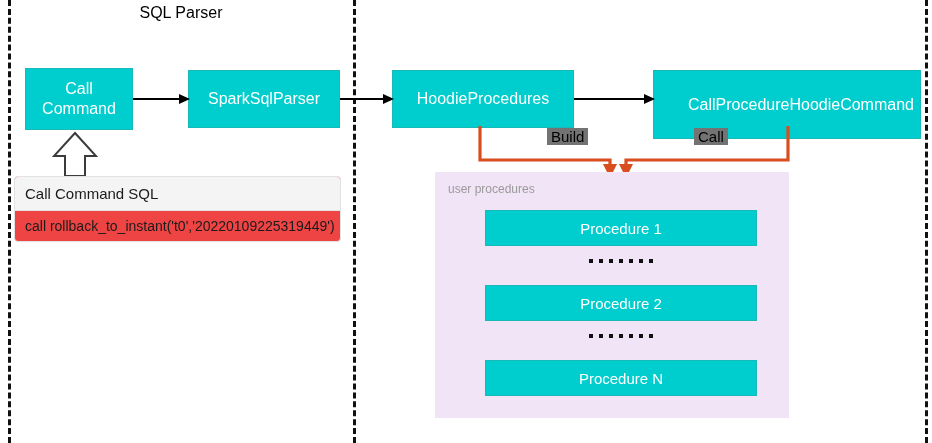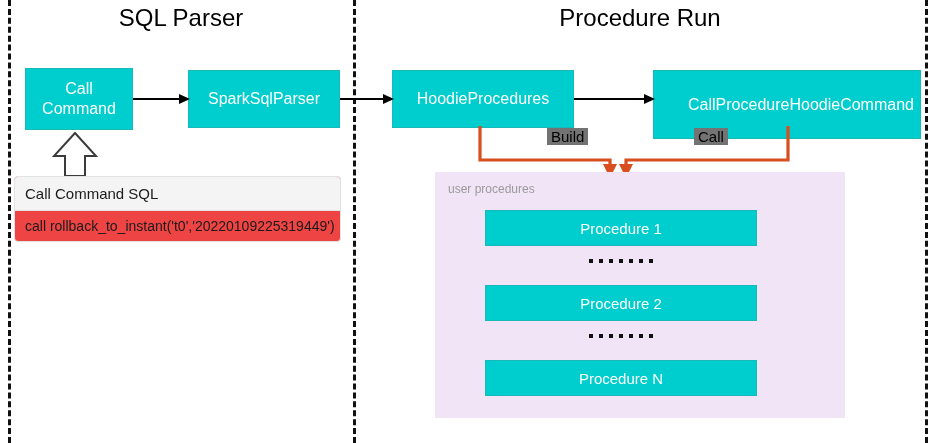--- a/index.html
+++ b/index.html
@@ -26,21 +26,21 @@
   }
   .vdash.left  { left: 8px; }
   .vdash.mid   { left: 353px; }
   .vdash.right { left: 925px; }
 
   
   .section-title {
     position: absolute;
     top: 4px;
     text-align: center;
-    font-size: 24px;
+    font-size: 16px;
     color: #000000;
     white-space: nowrap;
   }
   .section-title.sql  { left: 10px;  width: 342px; }
   .section-title.proc { left: 356px; width: 568px; }
 
   
   .tealbox {
     position: absolute;
     background: #00CDCD;
@@ -124,21 +124,21 @@
     white-space: nowrap;
   }
   #label-build { left: 547px; top: 128px; }
   #label-call  { left: 694px; top: 128px; }
 
   
   #user-procedures-panel {
     position: absolute;
     left: 435px;
     top: 172px;
-    width: 410px;
+    width: 354px;
     height: 246px;
     background: #F2E4F7;
     box-sizing: border-box;
   }
   #user-procedures-label {
     position: absolute;
     left: 13px;
     top: 10px;
     font-size: 12px;
     color: #9a9a9a;
@@ -183,21 +183,20 @@
 </head>
 <body>
 
 <div id="diagram">
 
   <div class="vdash left"></div>
   <div class="vdash mid"></div>
   <div class="vdash right"></div>
 
   <div class="section-title sql">SQL Parser</div>
-  <div class="section-title proc">Procedure Run</div>
 
   <div class="tealbox" id="box-call-command">
     <span>
       <span>Call</span><br>
       <span>Command</span>
     </span>
   </div>
 
   <div class="tealbox" id="box-spark-sql-parser">
     <span>SparkSqlParser</span>

